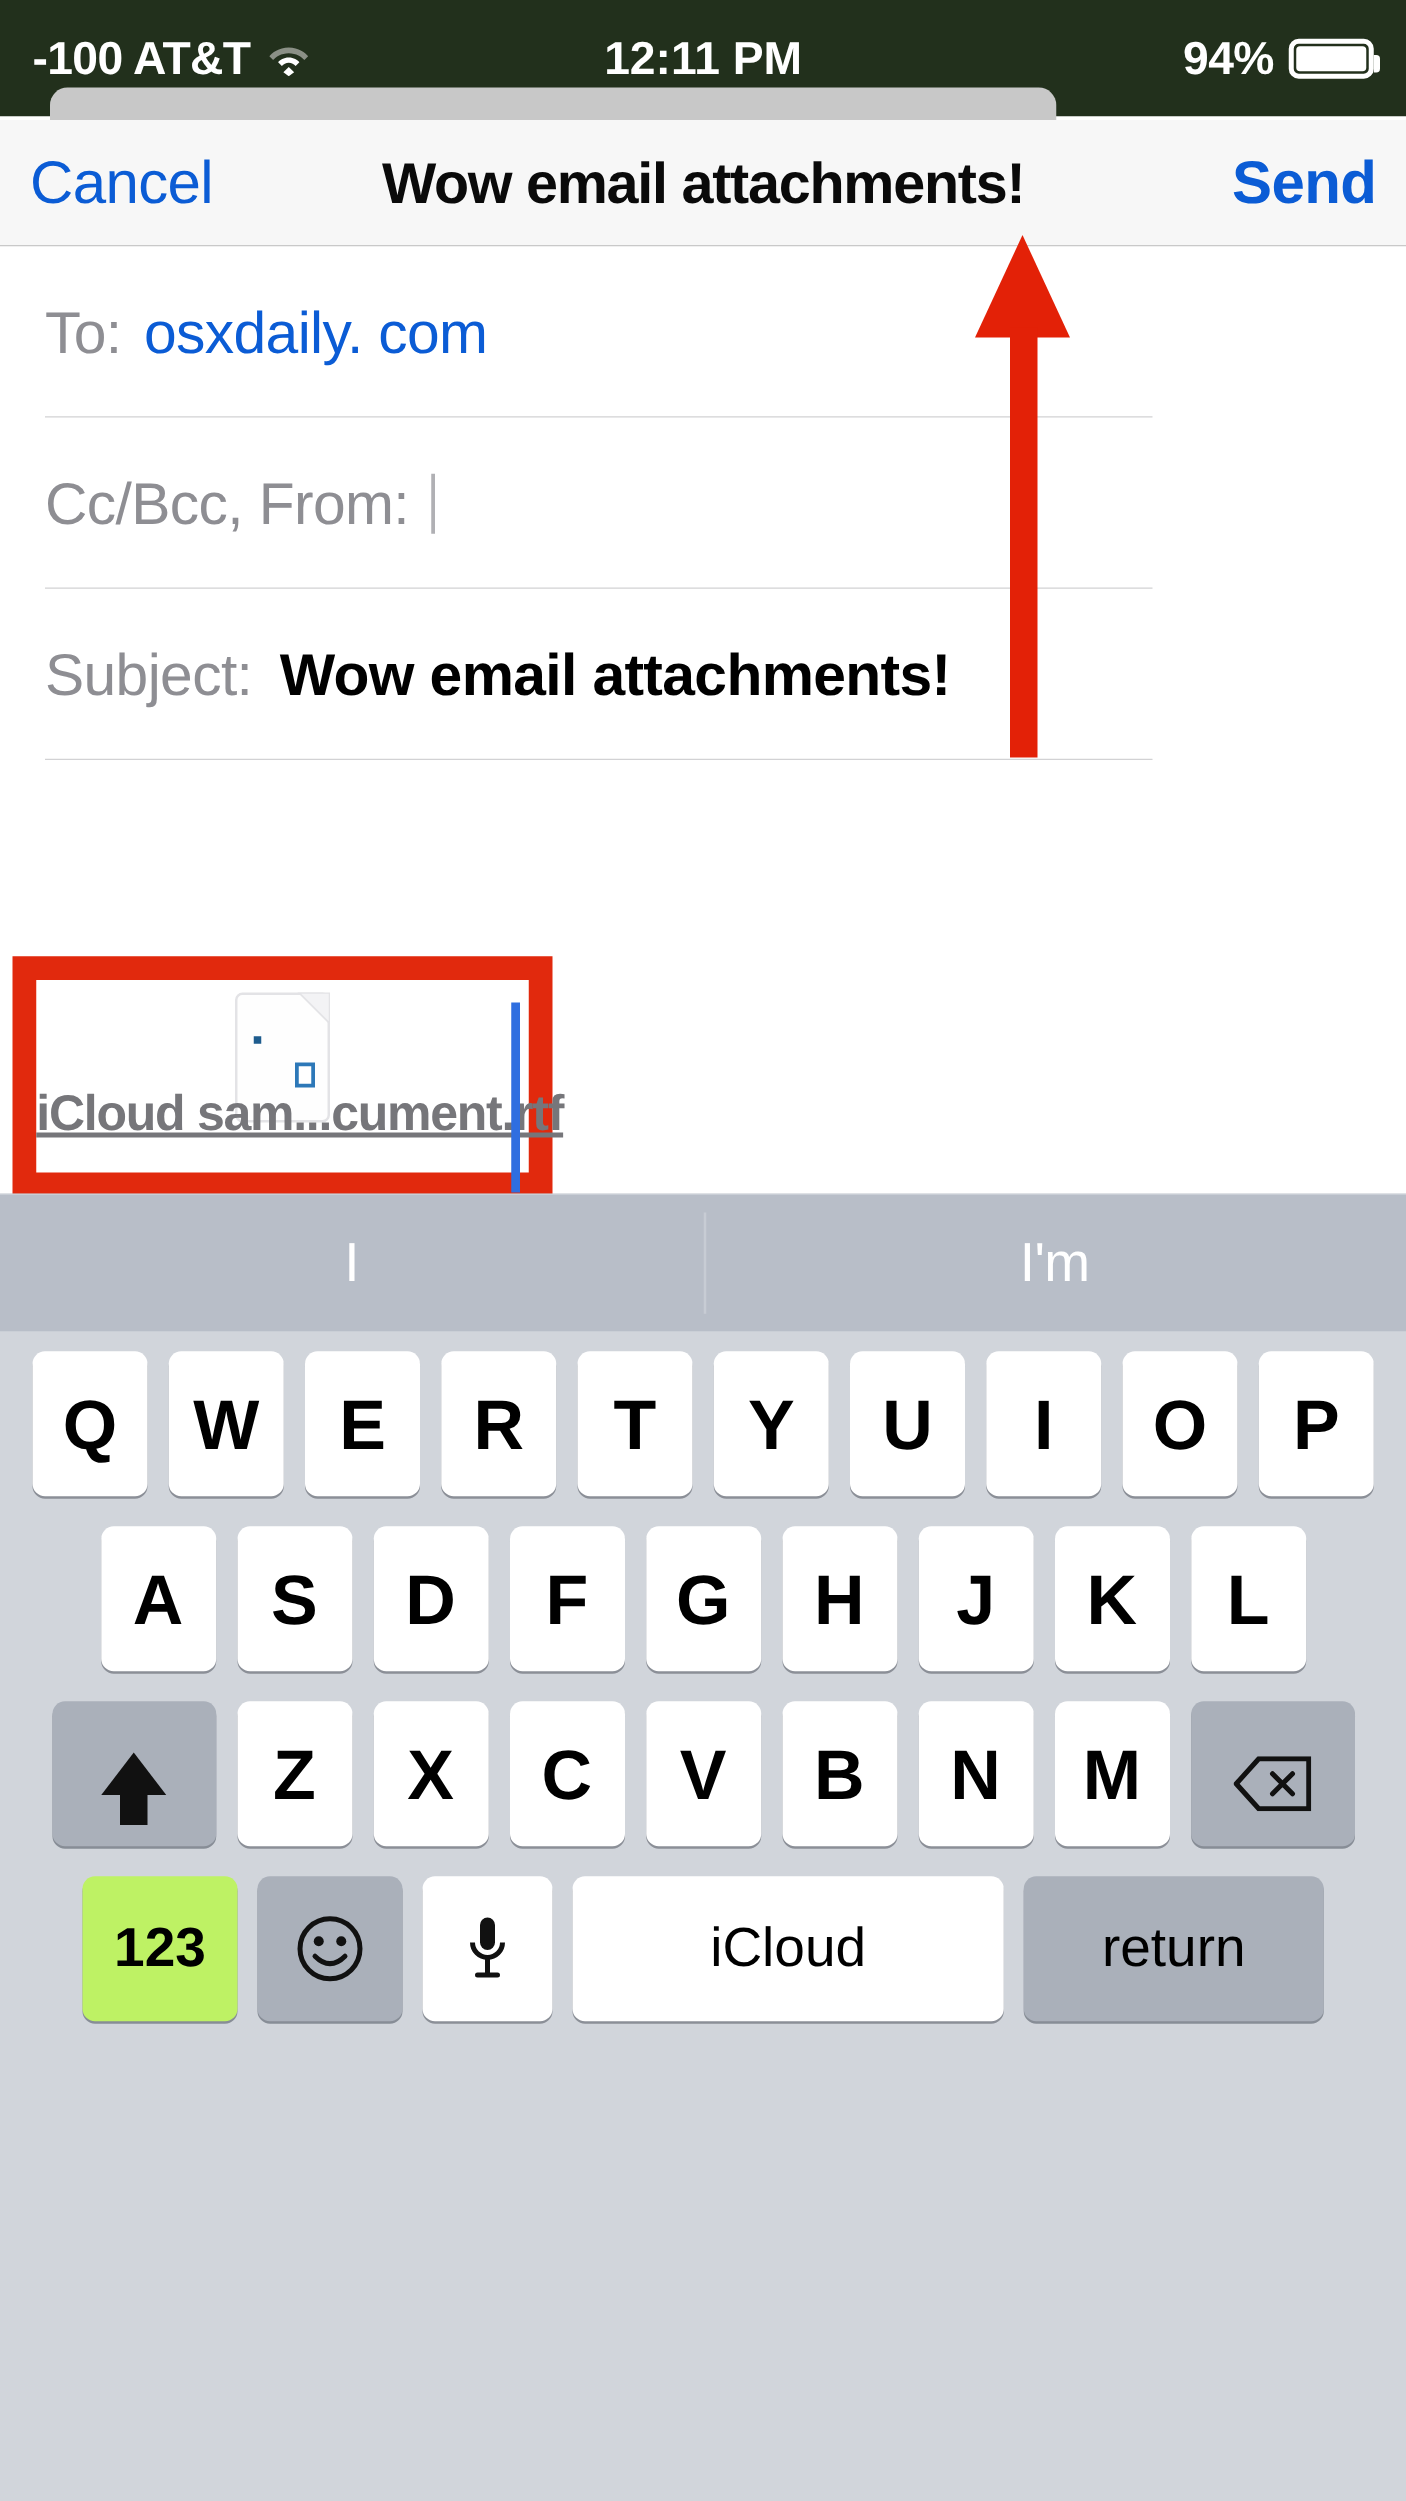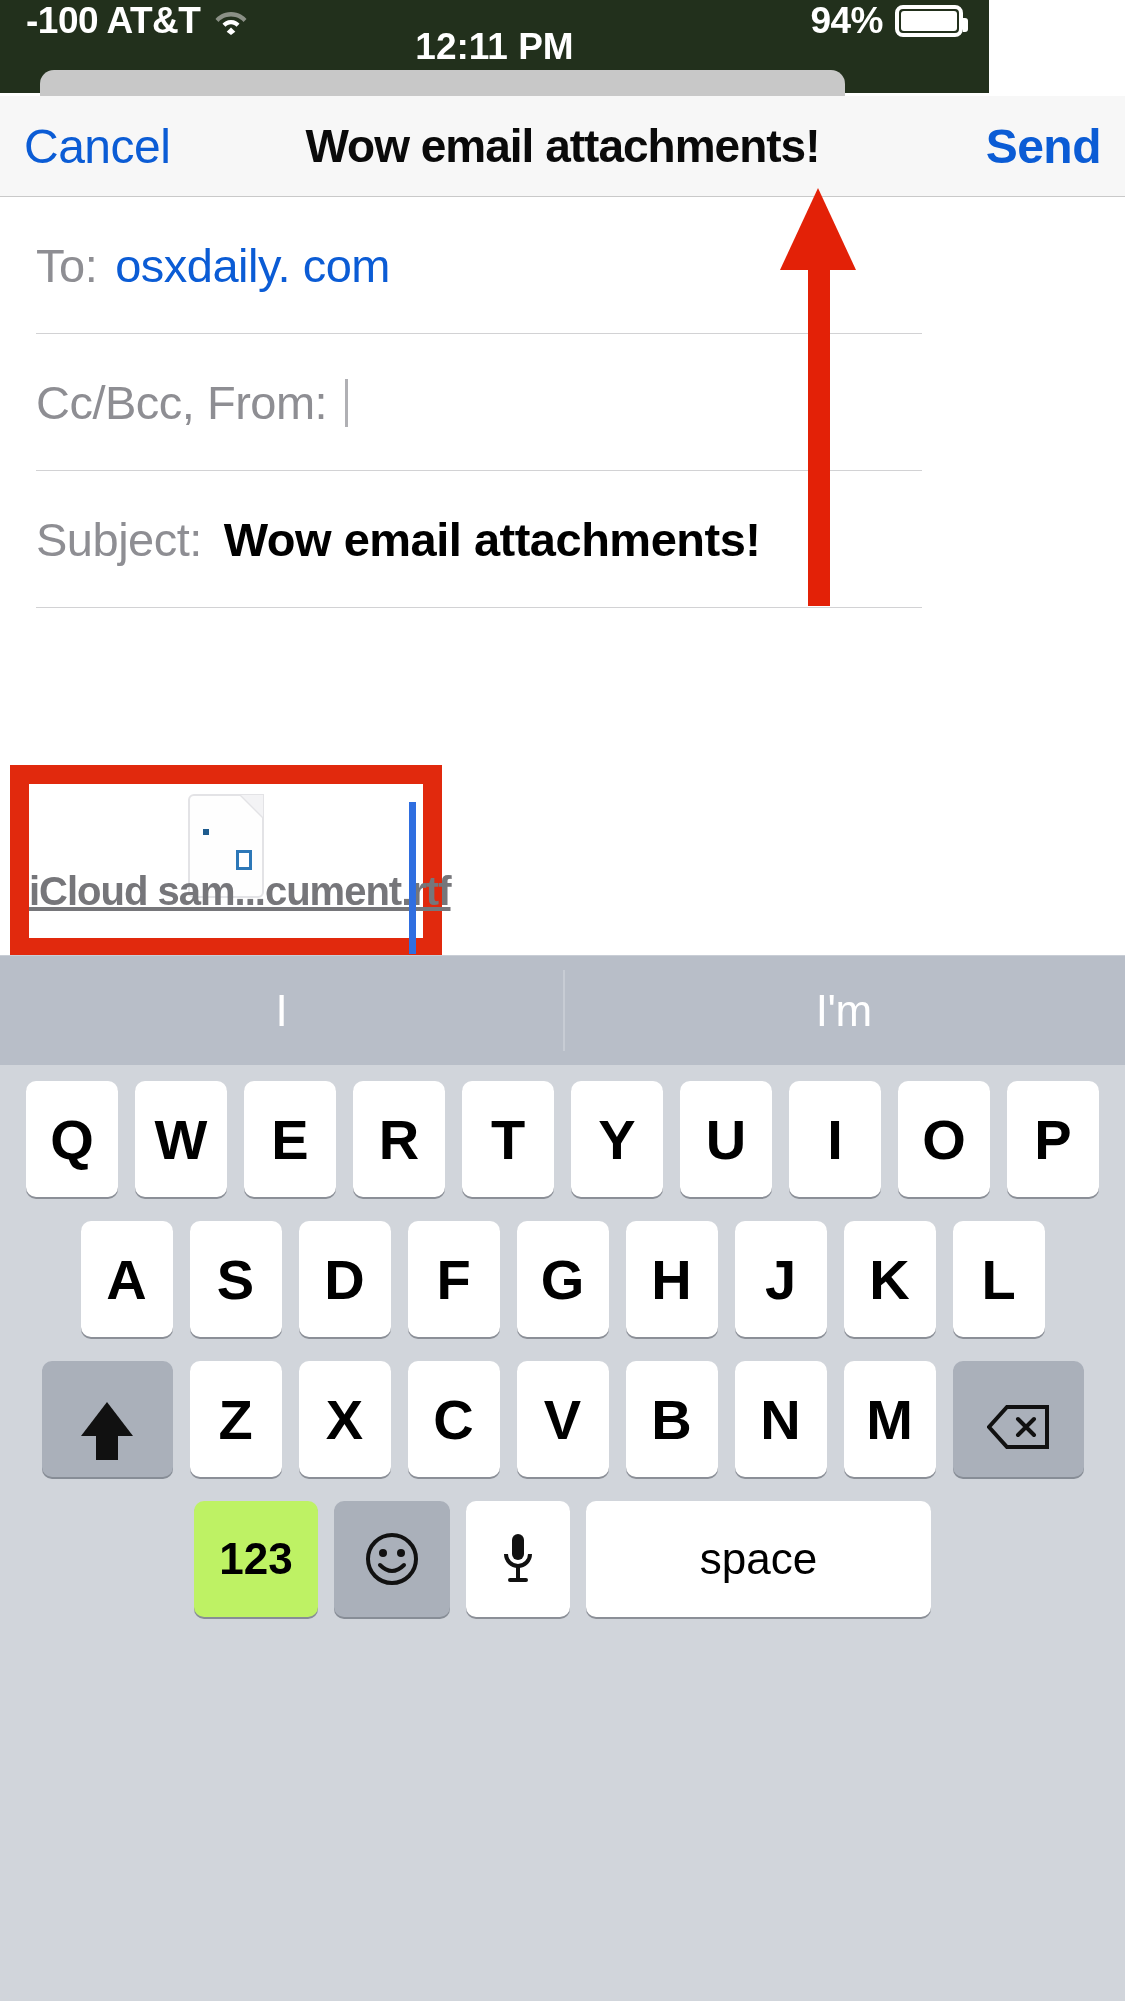--- a/index.html
+++ b/index.html
@@ -6,23 +6,23 @@
   html, body {
     width:1125px; height:2001px;
     background:#ffffff;
     font-family:"Liberation Sans", sans-serif;
     overflow:hidden;
   }
   #screen { position:relative; width:1125px; height:2001px; background:#fff; }
 
   
   .status-bar{
-    position:absolute; top:0; left:0; width:989px; height:93px;
+    position:absolute; top:0; left:0; width:1125px; height:93px;
     background:#22301c;
-    display:flex; align-items:flex-start; justify-content:space-between;
+    display:flex; align-items:center; justify-content:space-between;
     padding:0 26px;
     gap:44px;
   }
   .status-left, .status-right { display:flex; align-items:center; }
   .status-left { gap:14px; }
   .status-right { gap:12px; }
   .status-text{
     color:#ffffff; font-size:37px; font-weight:bold; letter-spacing:-0.5px;
   }
   .status-time{
@@ -369,19 +369,20 @@
             <path d="M16 34 Q28 46 40 34" fill="none" stroke="#111" stroke-width="4" stroke-linecap="round"></path>
           </svg>
         </span>
         <span class="key mic">
           <svg width="36" height="54" viewBox="0 0 36 54">
             <rect x="12" y="2" width="12" height="26" rx="6" fill="#111"></rect>
             <path d="M6 22 A12 12 0 0 0 30 22" fill="none" stroke="#111" stroke-width="4"></path>
             <path d="M18 34 L18 46 M10 48 L26 48" stroke="#111" stroke-width="4" stroke-linecap="round"></path>
           </svg>
         </span>
-        <span class="key space">space</span>
+        <span class="key space">iCloud</span>
+        <span class="key ret">return</span>
       </div>
 
     </div>
   </div>
 
 </div>
 
 </body></html>

